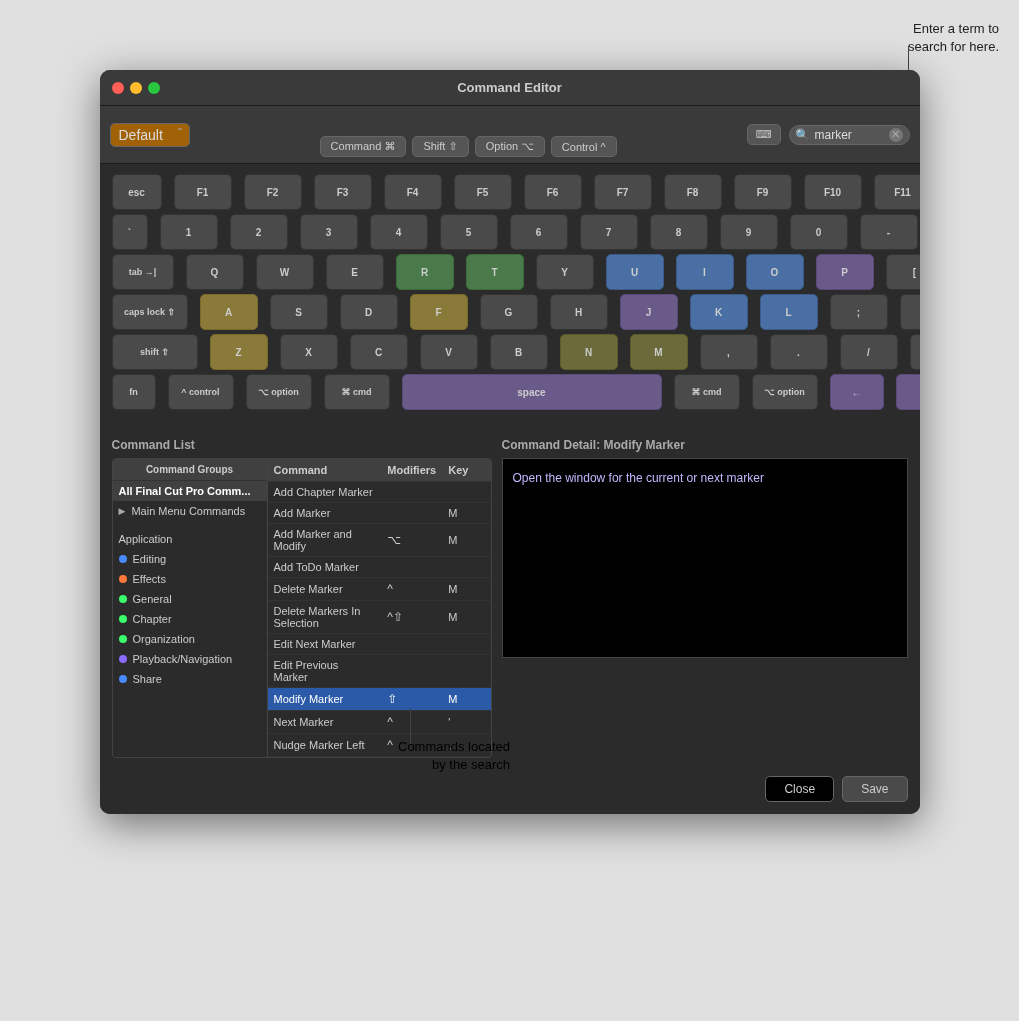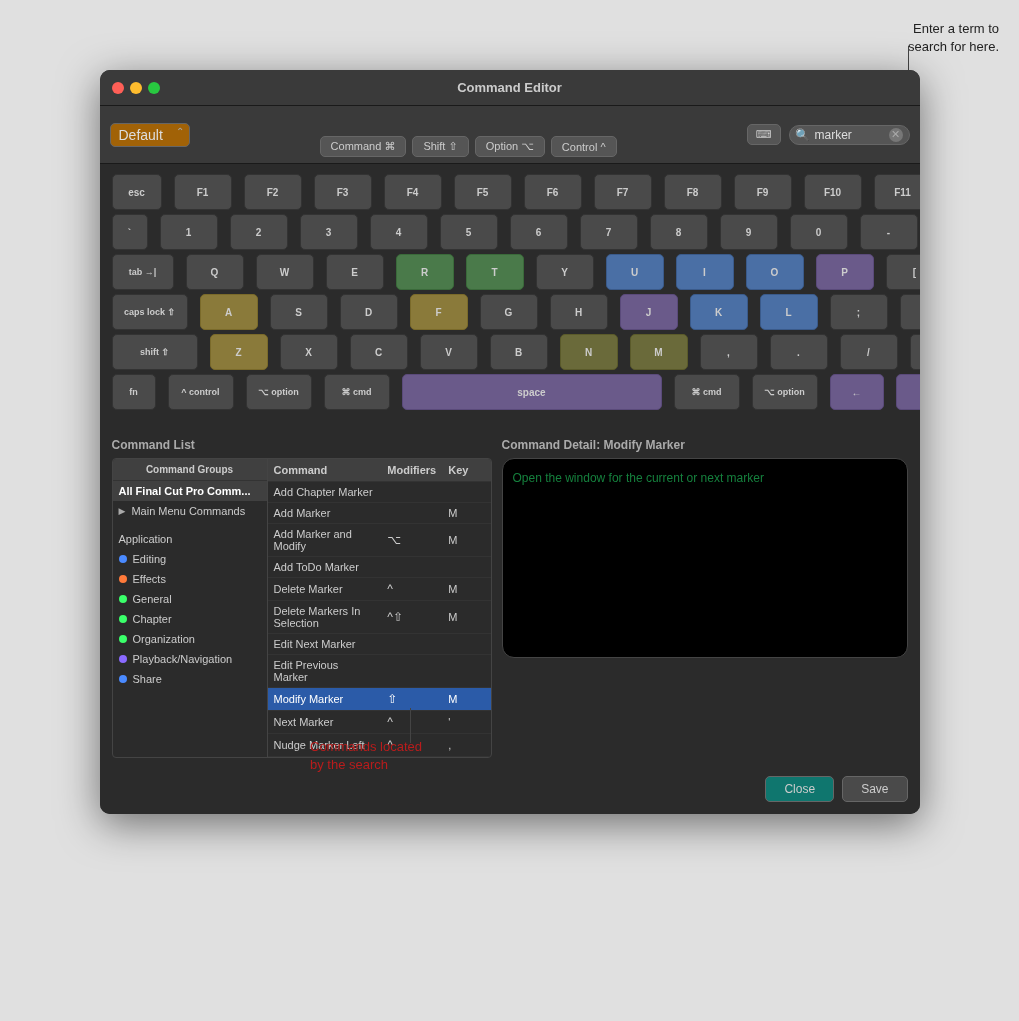--- a/index.html
+++ b/index.html
@@ -38,22 +38,22 @@
       height: 50px;
       background: #444;
     }
 
     .callout-bottom {
       position: absolute;
       bottom: -10px;
       left: 290px;
       width: 200px;
       font-size: 13px;
-      color: #b91c1c;
-      text-align: left;
+      color: #000000;
+      text-align: right;
       line-height: 1.4;
     }
     .callout-bottom::before {
       content: '';
       position: absolute;
       top: -30px;
       left: 50%;
       width: 1px;
       height: 35px;
       background: #444;
@@ -304,38 +304,38 @@
     }
     .detail-title {
       color: #aaa;
       font-size: 12px;
       margin-bottom: 6px;
       font-weight: 600;
     }
     .detail-box {
       background: #000;
       border: 1px solid #444;
-      border-radius: 12px;
+      border-radius: 0;
       padding: 10px;
       min-height: 200px;
-      color: #15803d;
+      color: #c4b5fd;
       font-size: 12px;
       line-height: 1.5;
     }
 
     
     .footer {
       display: flex;
       justify-content: flex-end;
       padding: 8px 12px 12px;
       gap: 8px;
       background: #2b2b2b;
     }
     .footer-btn {
-      background: #0f766e;
+      background: #000000;
       border: 1px solid #666;
       border-radius: 5px;
       color: #ccc;
       font-size: 12px;
       padding: 5px 18px;
       cursor: pointer;
     }
     .footer-btn.primary { background: #4a4a4a; }
     .groups-panel {
       width: 155px;

